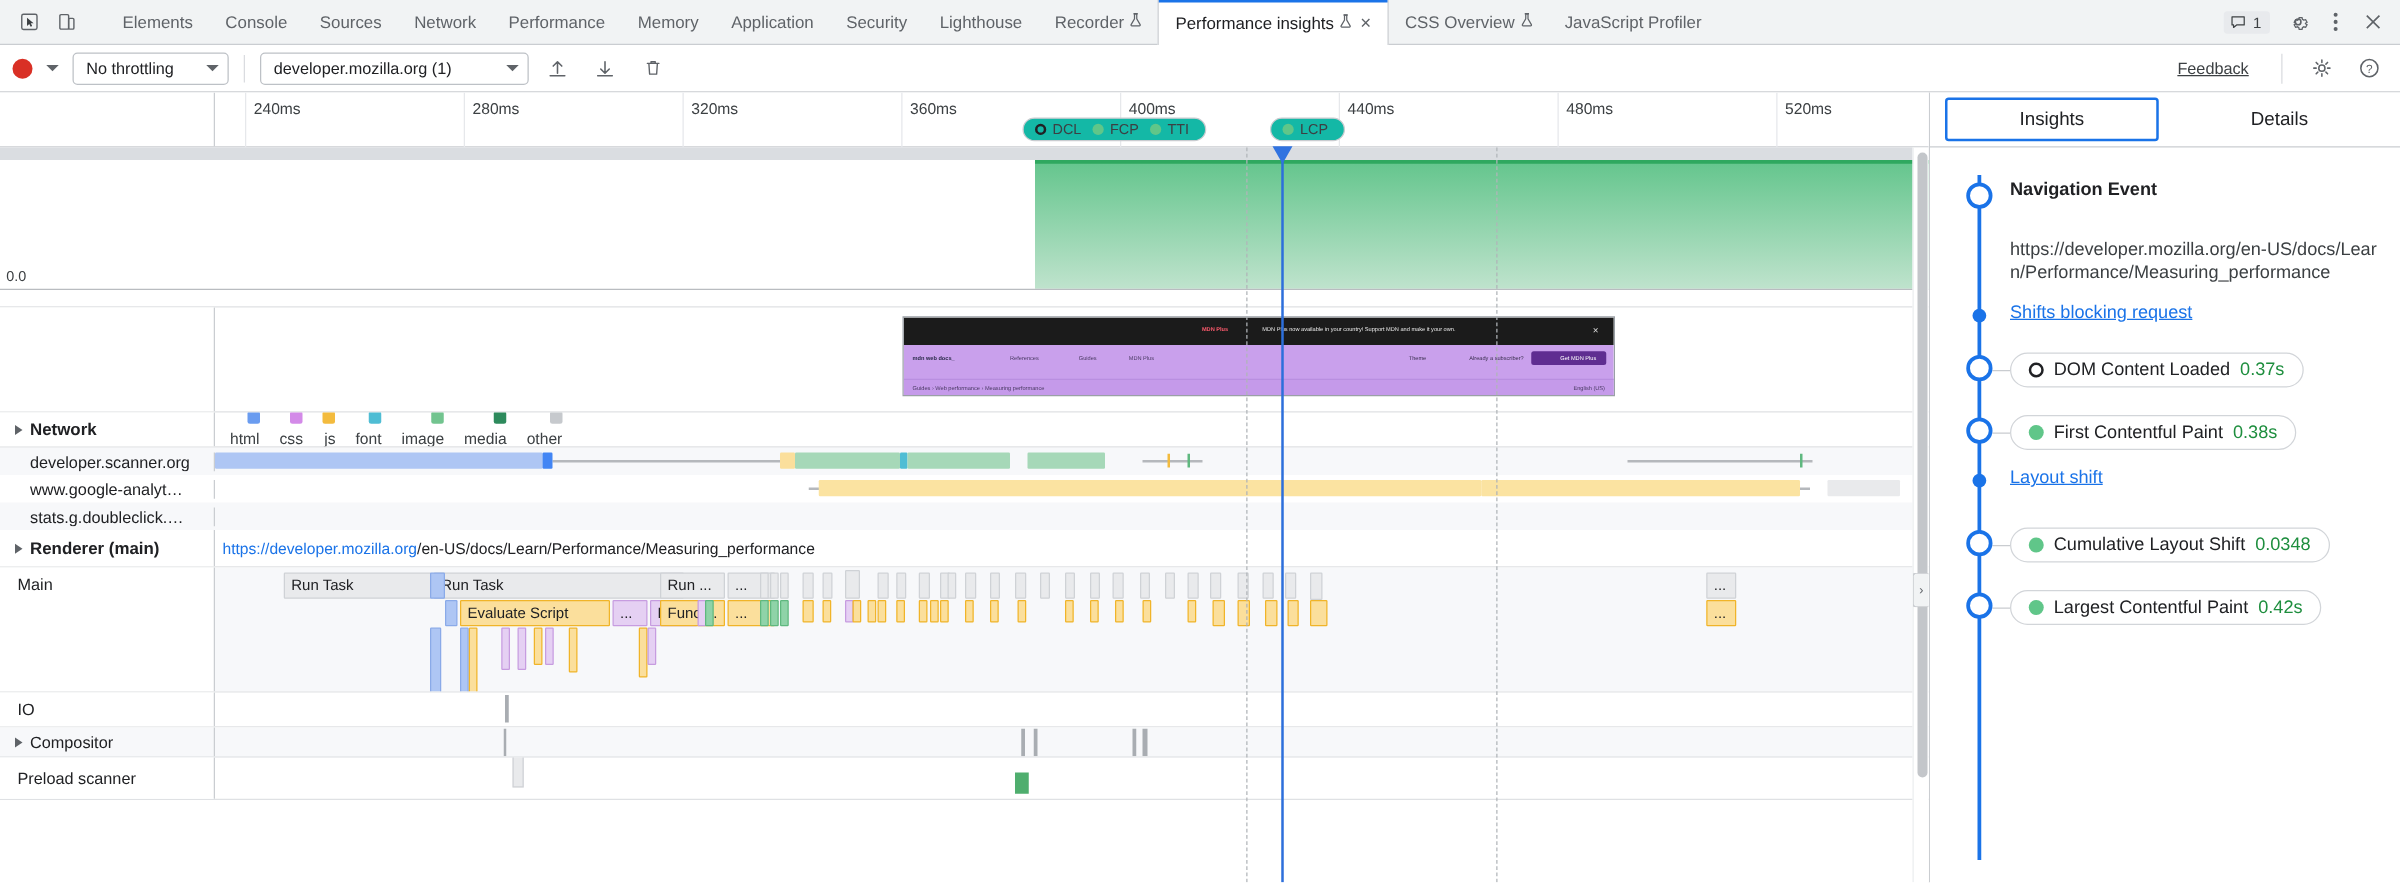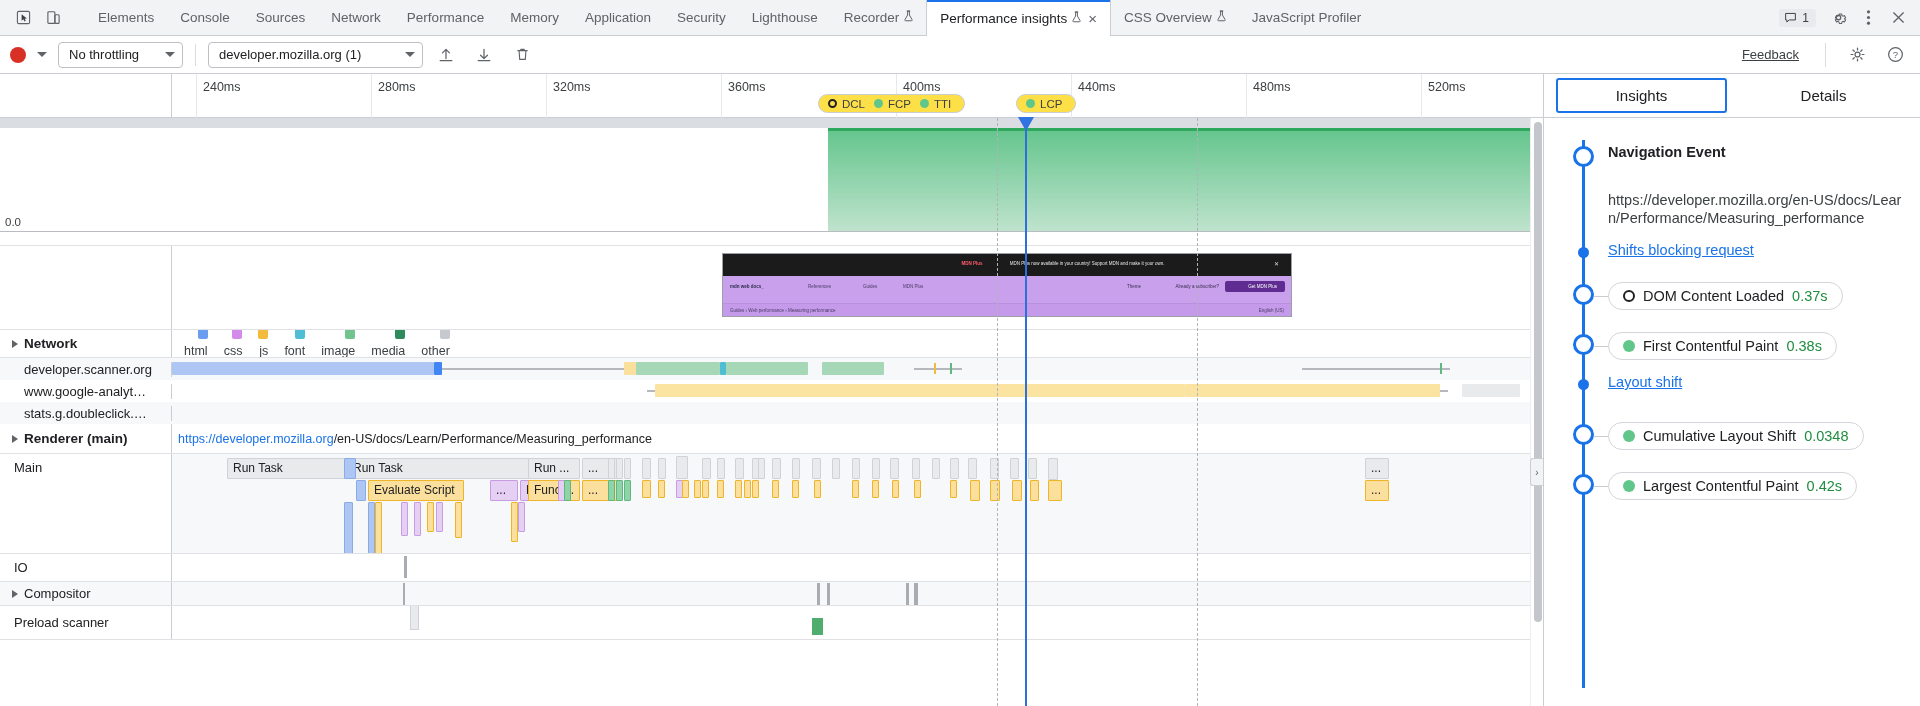--- a/index.html
+++ b/index.html
@@ -83,21 +83,21 @@
   .ruler-labels { position: absolute; left: 172px; right: 0; top: 0; height: 44px; }
   .tick {
     position: absolute; top: 0; height: 44px; border-left: 1px solid #e6e8eb;
     padding-left: 6px; padding-top: 6px; font-size: 12.5px; color: #3c4043; white-space: nowrap;
   }
   .ruler .lcol { width: 172px; border-right: 1px solid #cacdd1; }
 
   
   .mchip {
     position: absolute; top: 20px; height: 19px; display: flex; align-items: center; gap: 5px;
-    background: #fde047; border: 1px solid #c9ccd0; border-radius: 10px; padding: 0 9px;
+    background: #14b8a6; border: 1px solid #c9ccd0; border-radius: 10px; padding: 0 9px;
     font-size: 11.5px; color: #3c4043; white-space: nowrap; z-index: 5;
   }
   .dotg { width: 9px; height: 9px; border-radius: 50%; background: #60c689; display:inline-block; }
   .doto { width: 9px; height: 9px; border-radius: 50%; border: 2px solid #202124; display:inline-block; }
 
   
   .playhead { position: absolute; top: 0; bottom: 0; width: 1.5px; background: #2d6fdb; z-index: 20; }
   .playhead::before {
     content:""; position:absolute; top:-1px; left:-7px; width:0; height:0;
     border-left: 8px solid transparent; border-right: 8px solid transparent; border-top: 14px solid #3173e0;
@@ -500,21 +500,21 @@
         <div class="track" style="height:100px">
           <div class="tlabel" style="padding-top:6px">
             <span style="font-size:13px">Main</span>
           </div>
           <div class="tcontent" style="background:#f7f8fa">
             <div id="flameblocks">
                 <div class="blk gray" style="left: 55px; top: 4px; width: 118px; height: 21px;">Run Task</div>
                 <div class="blk gray" style="left: 175px; top: 4px; width: 200px; height: 21px;">Run Task</div>
                 <div class="blk gray" style="left: 356px; top: 4px; width: 52px; height: 21px;">Run ...</div>
                 <div class="blk gray" style="left: 410px; top: 4px; width: 38px; height: 21px;">...</div>
-                <div class="blk yellow" style="left: 196px; top: 26px; width: 96px; height: 21px;">Evaluate Script</div>
+                <div class="blk yellow" style="left: 196px; top: 26px; width: 120px; height: 21px;">Evaluate Script</div>
                 <div class="blk purple" style="left: 318px; top: 26px; width: 28px; height: 21px;">...</div>
                 <div class="blk purple" style="left: 348px; top: 26px; width: 38px; height: 21px;">La...</div>
                 <div class="blk yellow" style="left: 356px; top: 26px; width: 52px; height: 21px;">Funct...</div>
                 <div class="blk yellow" style="left: 410px; top: 26px; width: 38px; height: 21px;">...</div>
                 <div class="blk gray" style="left: 1193px; top: 4px; width: 24px; height: 21px;">...</div>
                 <div class="blk yellow" style="left: 1193px; top: 26px; width: 24px; height: 21px;">...</div>
                 <div class="blk blue" style="left: 172px; top: 4px; width: 12px; height: 21px;"></div>
                 <div class="blk blue" style="left: 184px; top: 26px; width: 10px; height: 21px;"></div>
                 <div class="blk blue" style="left: 172px; top: 48px; width: 9px; height: 60px;"></div>
                 <div class="blk purple" style="left: 386px; top: 26px; width: 6px; height: 21px;"></div>

